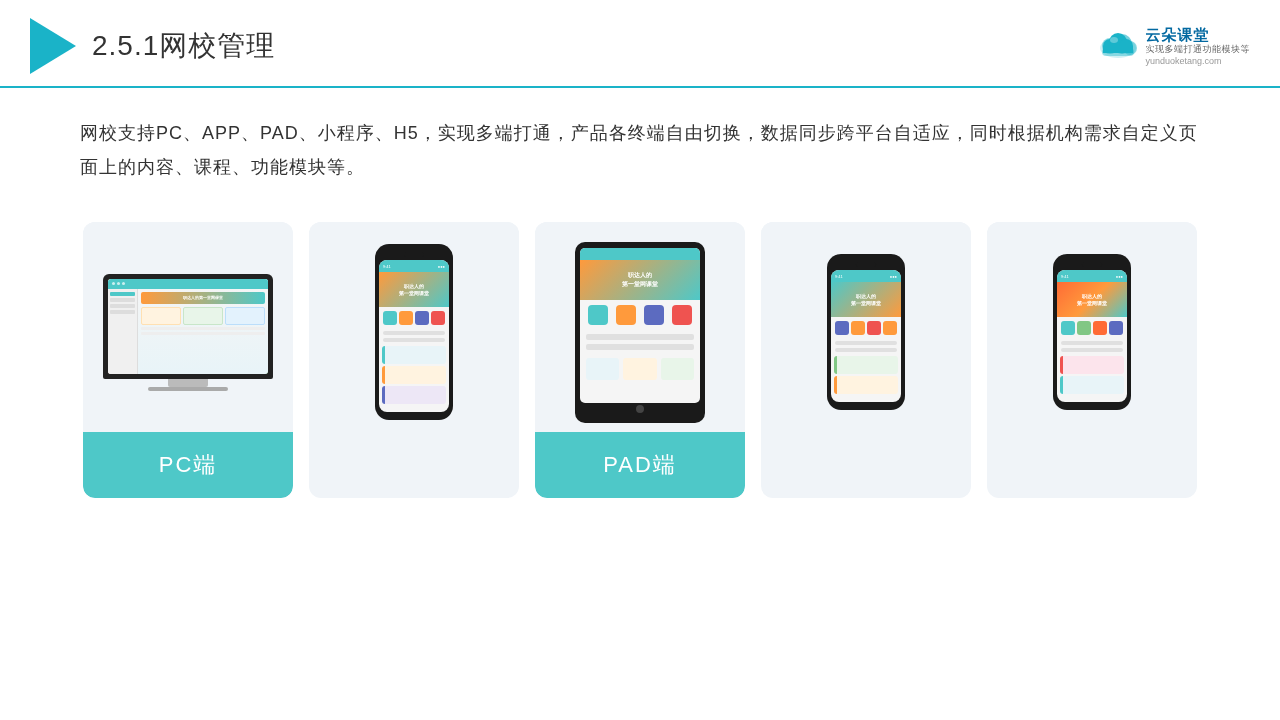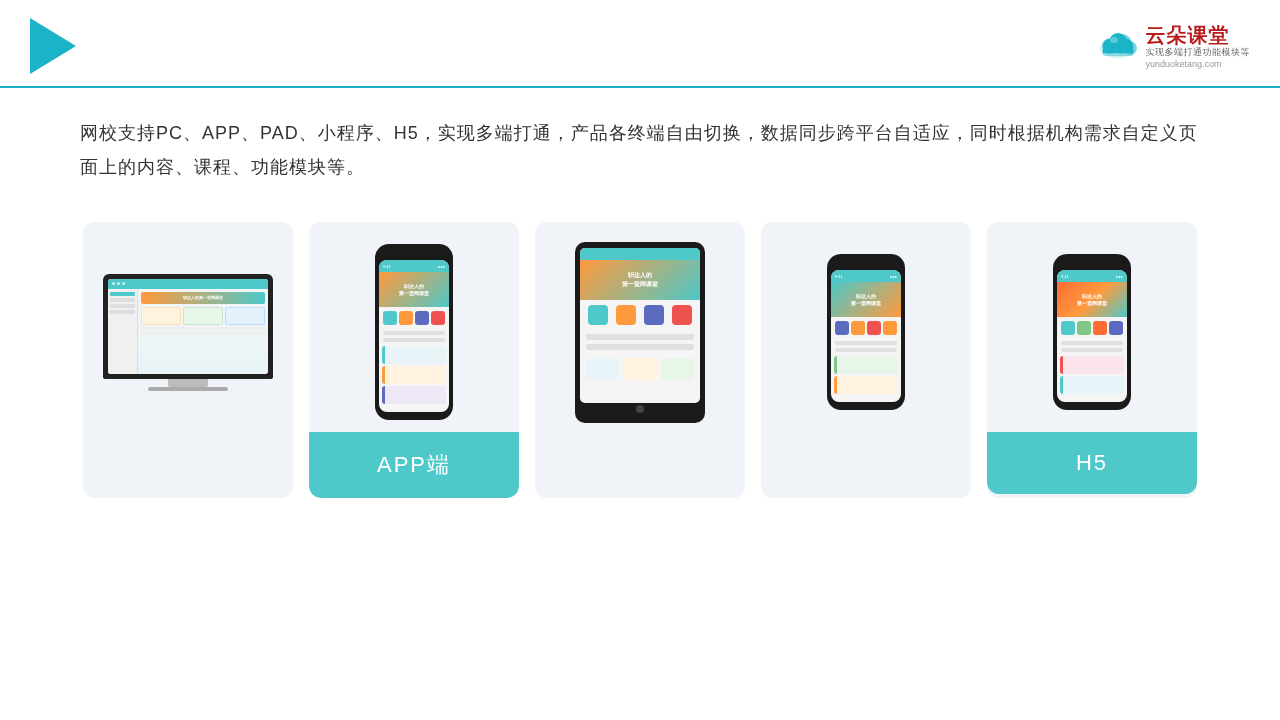--- a/index.html
+++ b/index.html
@@ -49,22 +49,22 @@
     .brand-logo {
       display: flex;
       align-items: center;
       gap: 6px;
     }
     
     .brand-text-block {
       text-align: left;
     }
     .brand-name {
-      font-size: 20px;
-      color: #b91c1c;
+      font-size: 15px;
+      color: #0369a1;
       font-weight: 700;
       letter-spacing: 1px;
       line-height: 1.2;
     }
     .brand-sub {
       font-size: 9px;
       color: #666;
       letter-spacing: 0.5px;
       line-height: 1.3;
     }
@@ -333,20 +333,23 @@
       margin: 2px auto 0;
     }
 
   </style>
 </head>
 <body>
 
 <div class="header">
   <div class="header-left">
     <div class="logo-triangle"></div>
+    <h1 class="page-title">
+      <span class="number">2.5.1网校管理</span>
+    </h1>
   </div>
   <div class="header-right">
     <div class="brand-logo">
 
       <svg width="44" height="36" viewBox="0 0 44 36">
         <ellipse cx="22" cy="20" rx="18" ry="10" fill="#1ab3c8" opacity="0.2"></ellipse>
         <circle cx="14" cy="18" r="8" fill="#1ab3c8" opacity="0.5"></circle>
         <circle cx="26" cy="16" r="10" fill="#1ab3c8" opacity="0.6"></circle>
         <circle cx="34" cy="20" r="7" fill="#1ab3c8" opacity="0.5"></circle>
         <rect x="6" y="20" width="32" height="8" rx="4" fill="#1ab3c8" opacity="0.4"></rect>
@@ -404,20 +407,21 @@
                   <div style="height:3px; background:#eee; border-radius:1px;"></div>
                 </div>
               </div>
             </div>
           </div>
         </div>
         <div class="pc-stand"></div>
         <div class="pc-base"></div>
       </div>
     </div>
+    <div class="card-label">PC端</div>
   </div>
 
   <div class="card">
     <div class="card-image-area">
       <div class="phone-mockup">
         <div class="phone-outer">
           <div class="phone-notch"></div>
           <div class="phone-screen">
             <div class="phone-screen-top">
               <span style="font-size:4px; color:white;">9:41</span>
@@ -437,21 +441,20 @@
               <div class="phone-content-row"></div>
             </div>
             <div class="phone-content-card"></div>
             <div class="phone-content-card" style="border-left-color:#ff9a3c; background:#fff3e0;"></div>
             <div class="phone-content-card" style="border-left-color:#5c6bc0; background:#ede7f6;"></div>
             <div style="height:6px;"></div>
           </div>
         </div>
       </div>
     </div>
-    <div class="card-label">APP端</div>
   </div>
 
   <div class="card">
     <div class="card-image-area">
       <div class="tablet-mockup">
         <div class="tablet-outer">
           <div class="tablet-screen">
             <div class="tablet-screen-top"></div>
             <div class="tablet-banner">
               <div class="tablet-banner-text">职达人的<br>第一堂网课堂</div>
@@ -470,20 +473,21 @@
               <div class="tablet-card-item"></div>
               <div class="tablet-card-item"></div>
               <div class="tablet-card-item"></div>
             </div>
             <div style="height:8px;"></div>
           </div>
           <div class="tablet-home"></div>
         </div>
       </div>
     </div>
+    <div class="card-label">PAD端</div>
   </div>
 
   <div class="card">
     <div class="card-image-area">
       <div class="phone-mockup">
         <div class="phone-outer">
           <div class="phone-notch"></div>
           <div class="phone-screen">
             <div class="phone-screen-top">
               <span style="font-size:4px; color:white;">9:41</span>
@@ -534,16 +538,15 @@
               <div class="phone-content-row"></div>
               <div class="phone-content-row"></div>
             </div>
             <div class="phone-content-card" style="background:#fce4ec; border-left-color:#ef5350;"></div>
             <div class="phone-content-card" style="background:#e8f4f8; border-left-color:#4ec8c8;"></div>
             <div style="height:6px;"></div>
           </div>
         </div>
       </div>
     </div>
-    <div class="card-label">H5</div>
   </div>
 
 </div>
 
 </body></html>

